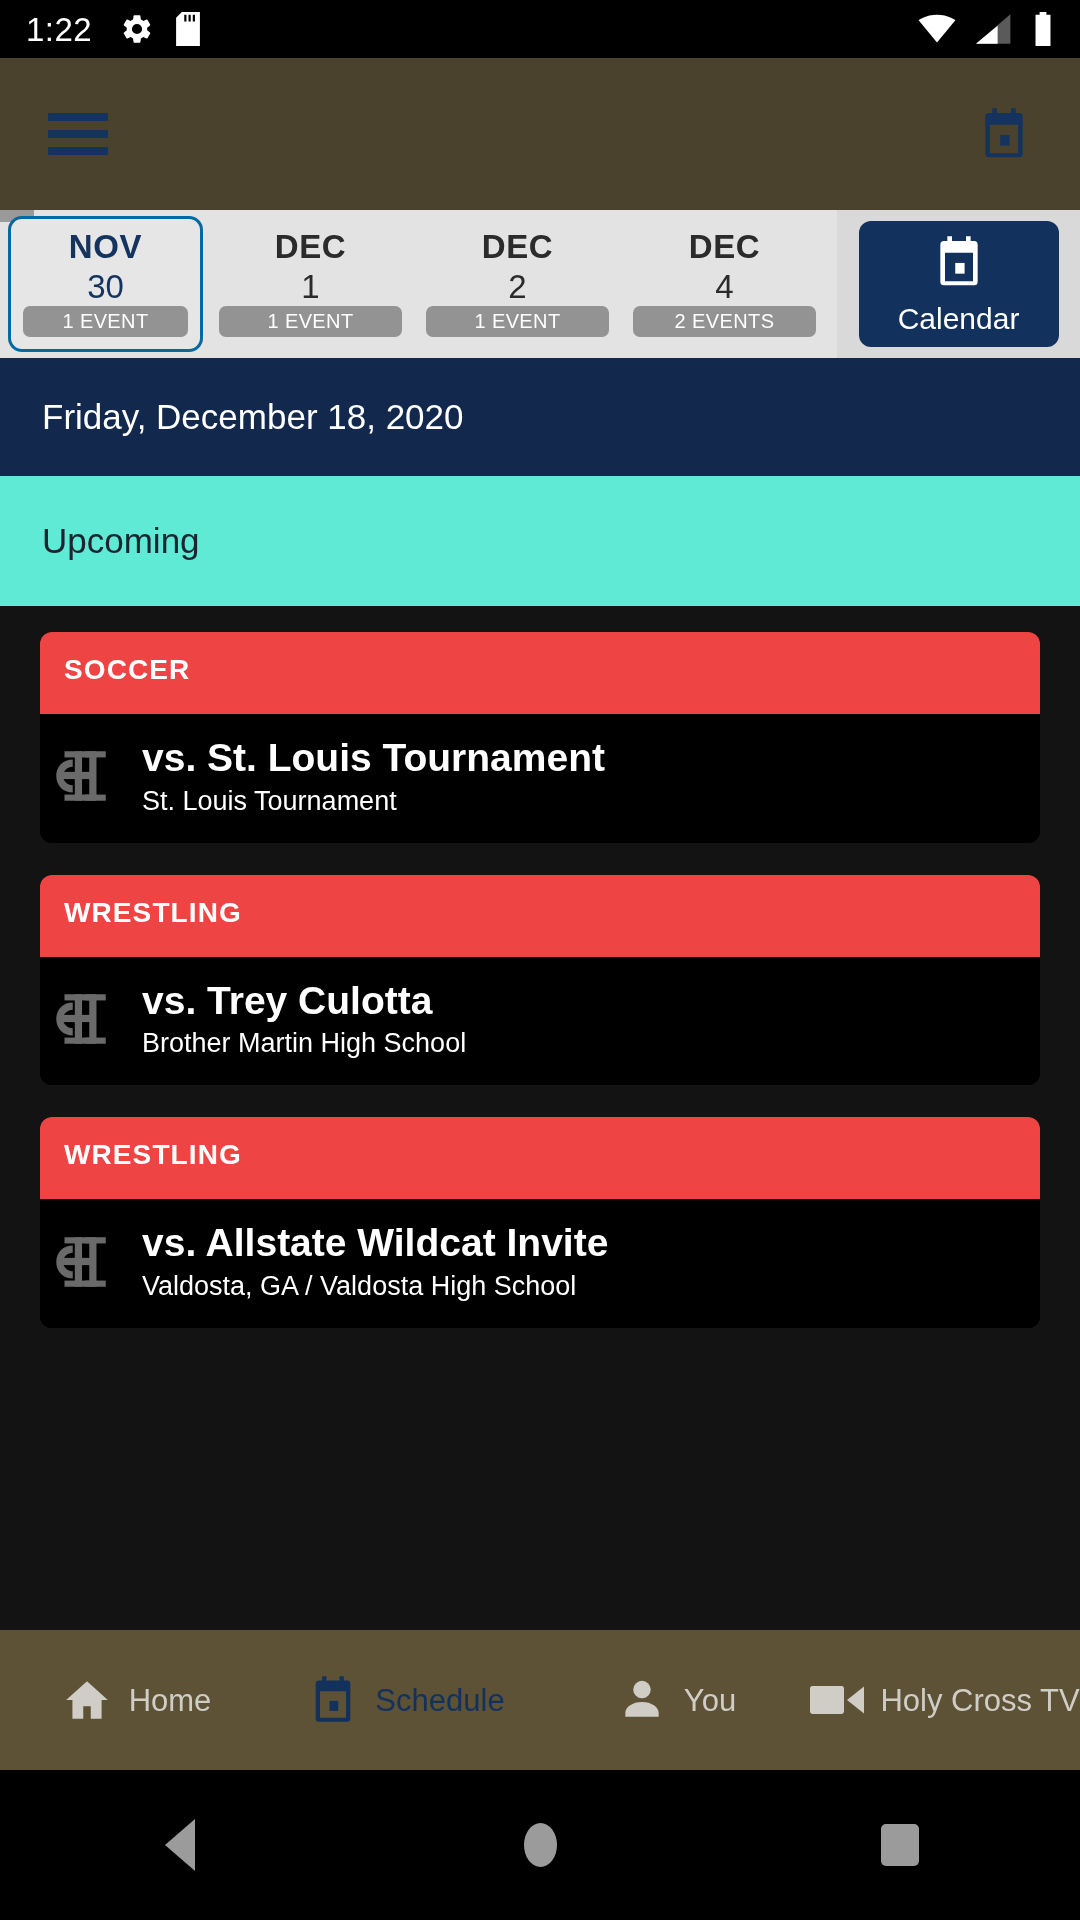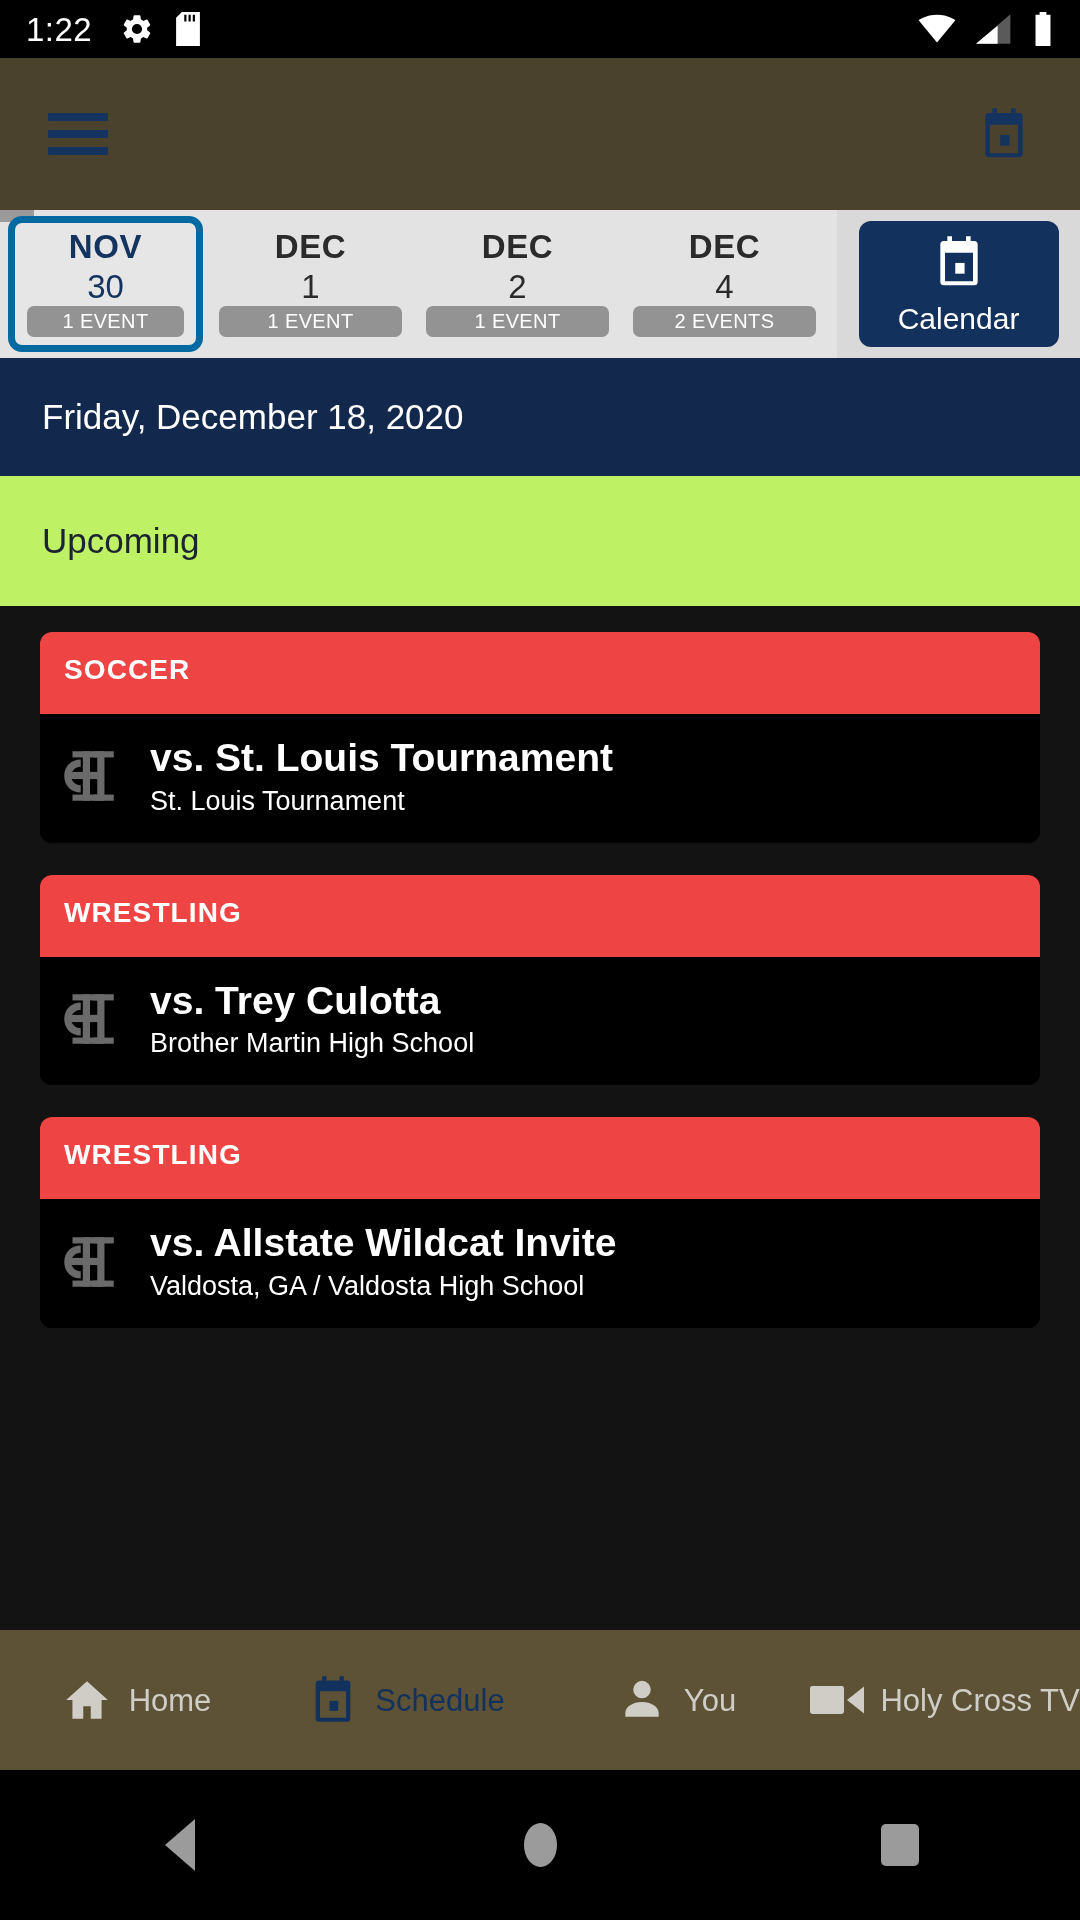--- a/index.html
+++ b/index.html
@@ -39,21 +39,21 @@
     display:flex; align-items:stretch; position:relative;
   }
   .scrollnub { position:absolute; left:0; top:0; width:34px; height:12px; background:#9a9a9a; }
   .dates-scroller { flex:1 1 auto; display:flex; align-items:center; overflow:hidden; }
   .datecell {
     flex:0 0 207px; height:148px; display:flex; flex-direction:column;
     align-items:center; justify-content:center; padding:8px 12px 10px;
     position:relative;
   }
   .datecell.selected {
-    border:7px solid #0369a1; border-radius:14px;
+    border:3px solid #0369a1; border-radius:14px;
     margin:6px 4px 6px 8px; height:136px; flex-basis:195px; background:#e6e6e6;
   }
   .dc-mon { font-size:33px; font-weight:700; color:#2b2b2b; letter-spacing:.6px; line-height:1.12; }
   .dc-day { font-size:33px; font-weight:400; color:#2b2b2b; line-height:1.2; margin-top:1px; }
   .datecell.selected .dc-mon, .datecell.selected .dc-day { color:#14335e; }
   .dc-badge {
     margin-top:0; background:#939393; color:#fff; border-radius:7px;
     font-size:20px; padding:5px 0 6px; width:100%; text-align:center;
     letter-spacing:.4px; line-height:1;
   }
@@ -67,34 +67,34 @@
   .calbtn-label { color:#fff; font-size:30px; line-height:1; }
 
   
   .datebanner {
     flex:0 0 118px; background:#12284c; display:flex; align-items:center;
     padding:0 42px; color:#fff; font-size:35px; font-weight:400;
   }
 
   
   .upcoming {
-    flex:0 0 130px; background:#bef264; display:flex; align-items:center;
+    flex:0 0 130px; background:#5eead4; display:flex; align-items:center;
     padding:0 42px; color:#1b2430; font-size:35px; font-weight:400;
   }
 
   
   .eventlist { flex:1 1 auto; background:#131313; padding:26px 40px 0; overflow:hidden; }
   .card { border-radius:12px; overflow:hidden; margin-bottom:32px; background:#000; }
   .card-head {
     background:#ef4444; padding:22px 24px 28px;
     color:#fff; font-size:28px; font-weight:700; letter-spacing:1.1px;
   }
   .card-body {
     background:#000; display:flex; align-items:center; gap:28px;
-    padding:22px 16px 26px; min-height:116px;
+    padding:22px 8px 26px; min-height:116px;
   }
   .card-body.noSub { padding:30px 24px 32px; }
   .logo { flex:0 0 66px; width:66px; height:66px; }
   .card-text { display:flex; flex-direction:column; gap:6px; }
   .card-title { color:#fff; font-size:39px; font-weight:700; line-height:1.12; }
   .card-sub { color:#fff; font-size:27px; font-weight:400; line-height:1.15; }
 
   
   .bottomnav {
     flex:0 0 140px; background:#5d5235; display:flex; align-items:center;

